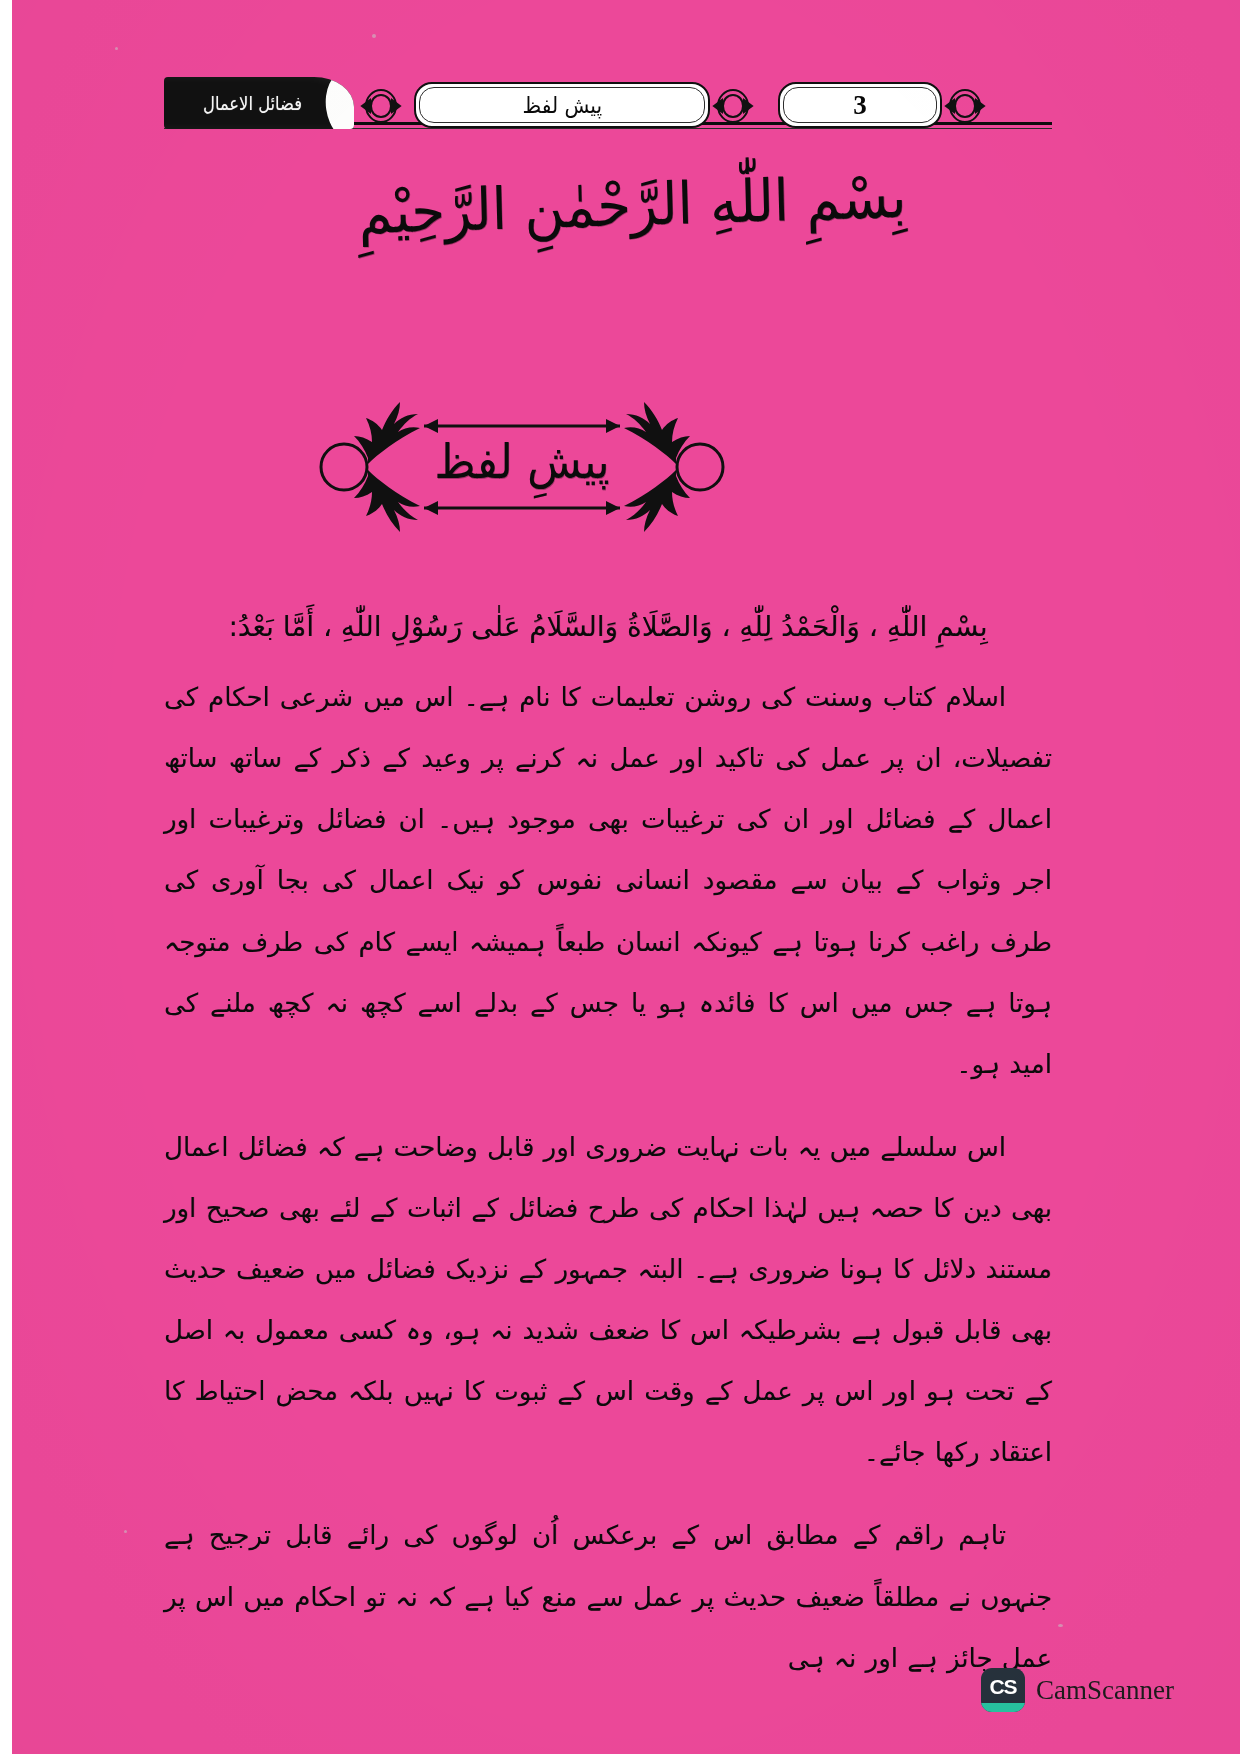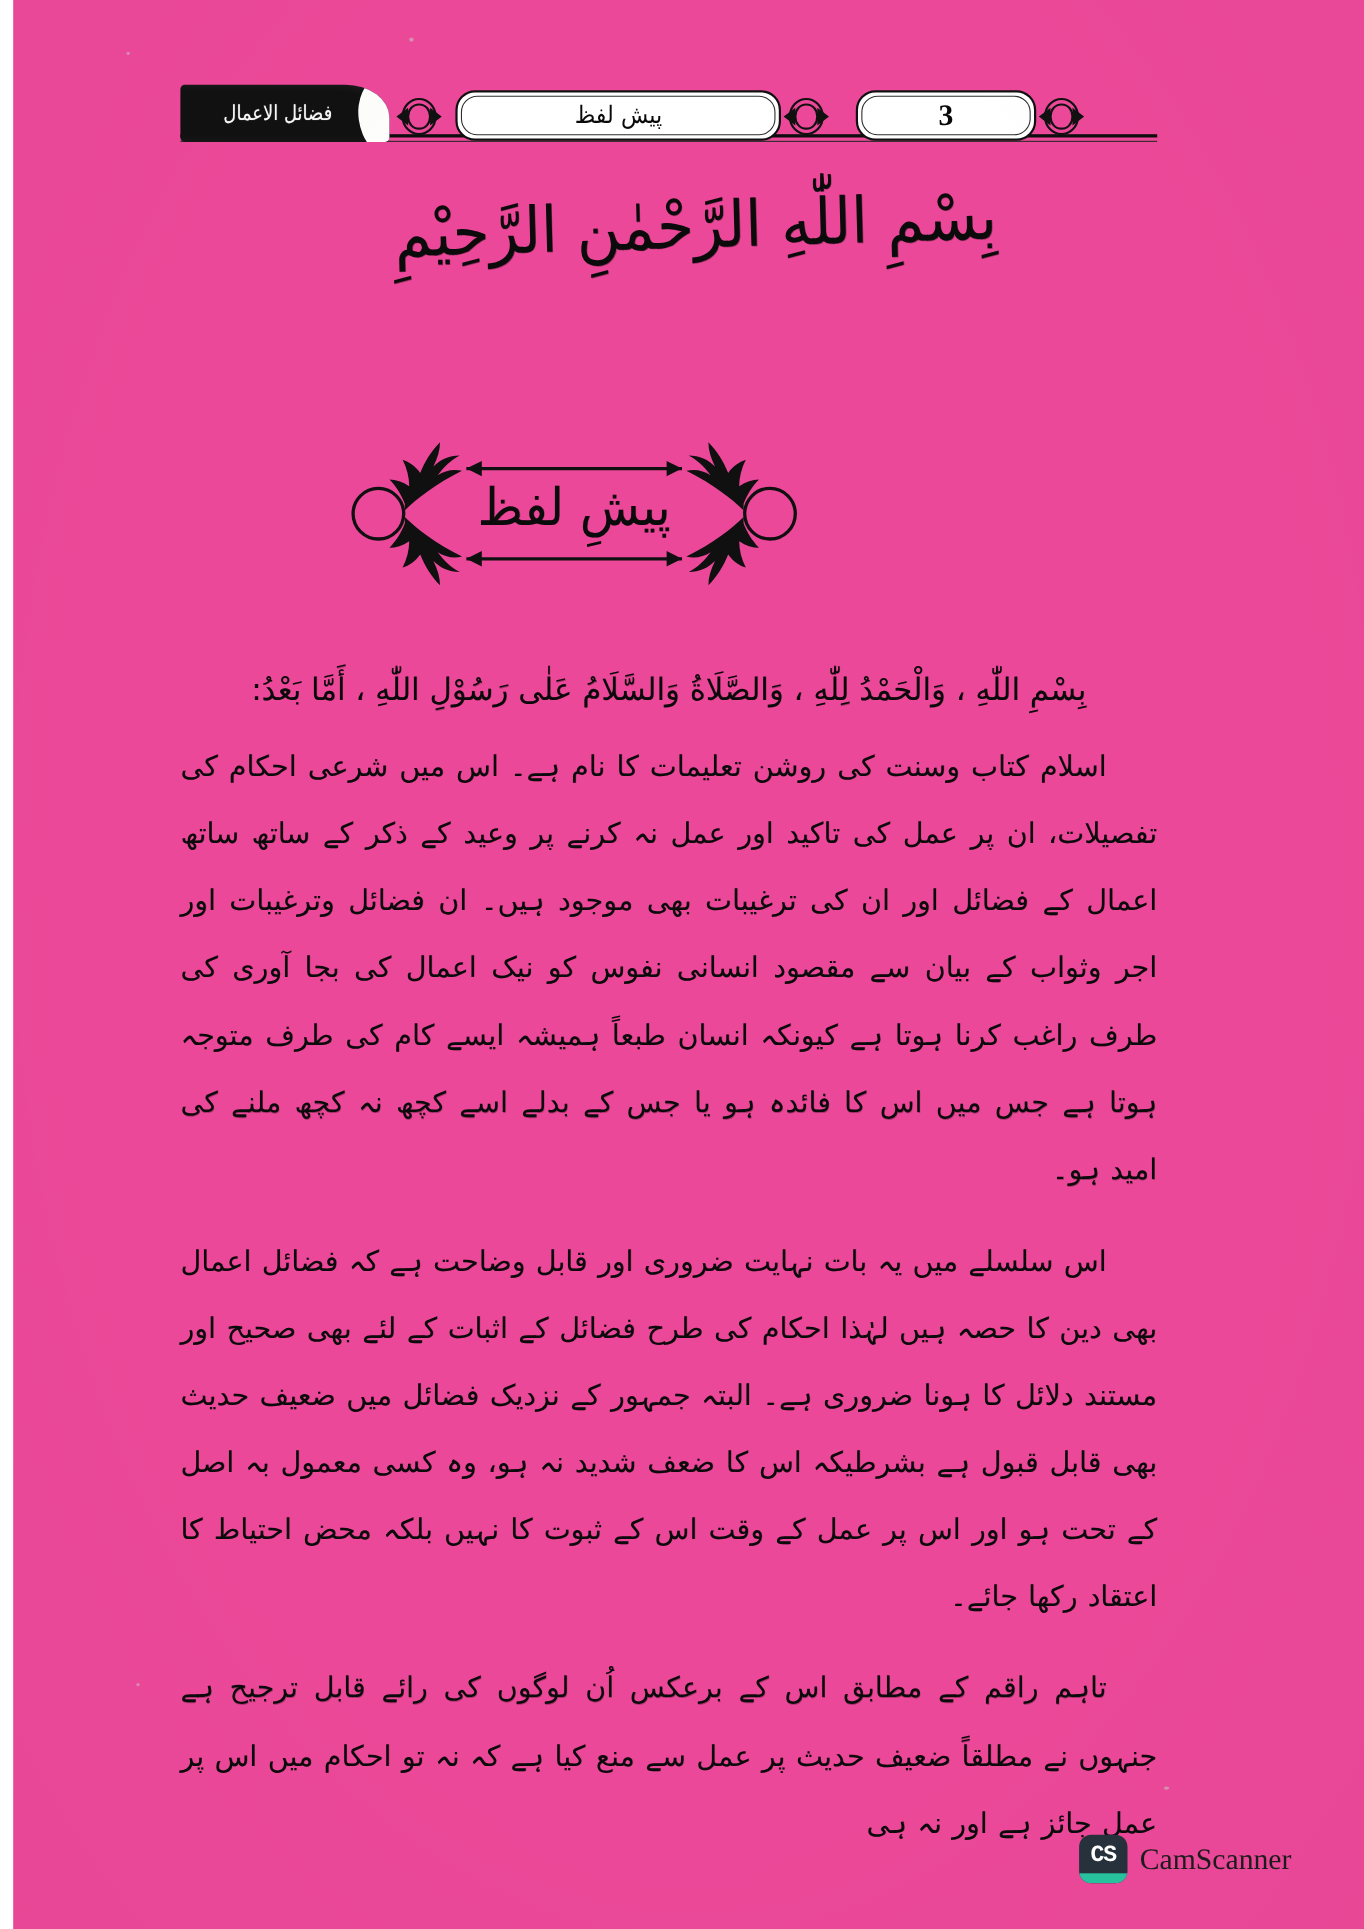--- a/index.html
+++ b/index.html
@@ -236,21 +236,21 @@
     left: 0;
     bottom: 0;
     width: 100%;
     height: 9px;
     background: #27c3a0;
   }
   .cs-logo-text {
     position: relative;
     z-index: 2;
     color: #ffffff;
-    font-family: Liberation Mono, monospace;
+    font-family: Liberation Sans, sans-serif;
     font-weight: bold;
     font-size: 21px;
     letter-spacing: -1px;
     transform: translateY(-3px);
   }
   .cs-word {
     font-family: "Liberation Serif", serif;
     font-size: 27px;
     color: #1c1c1c;
   }

